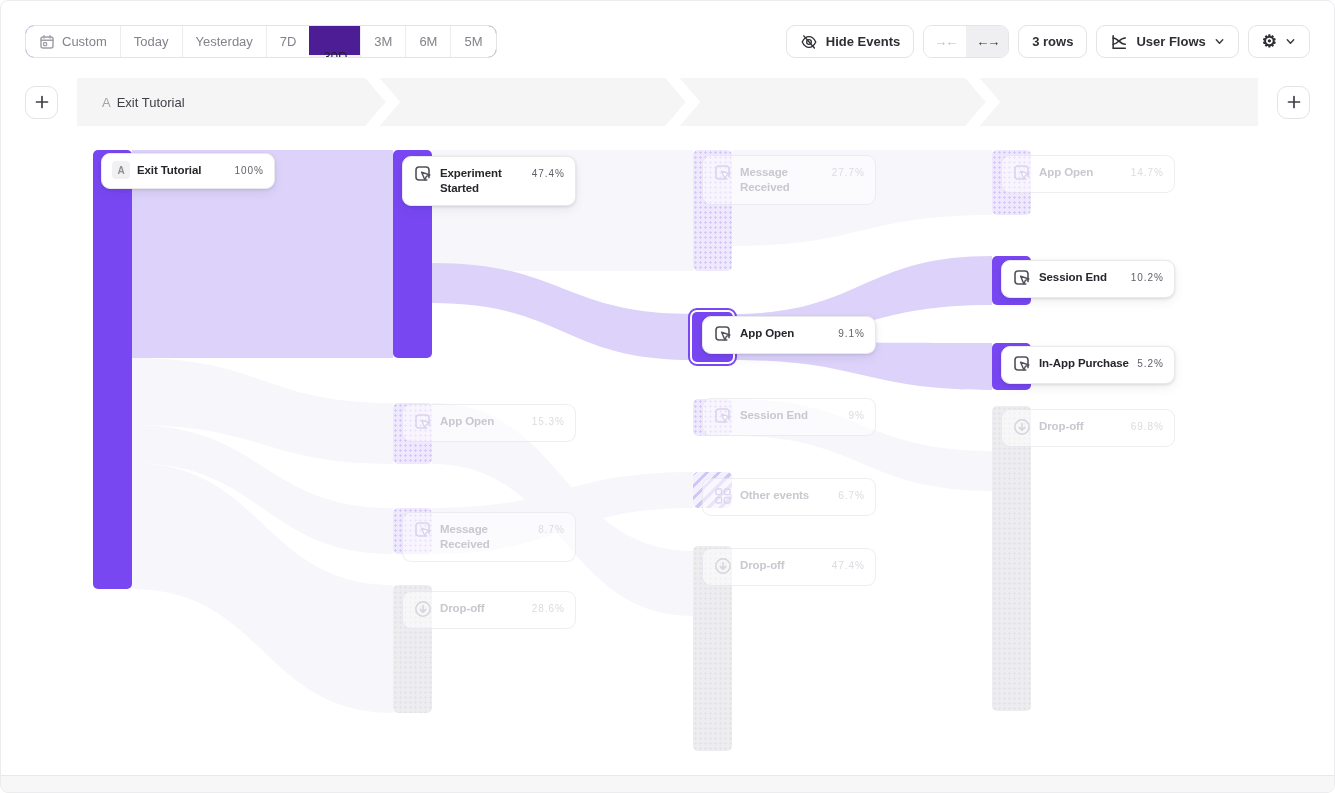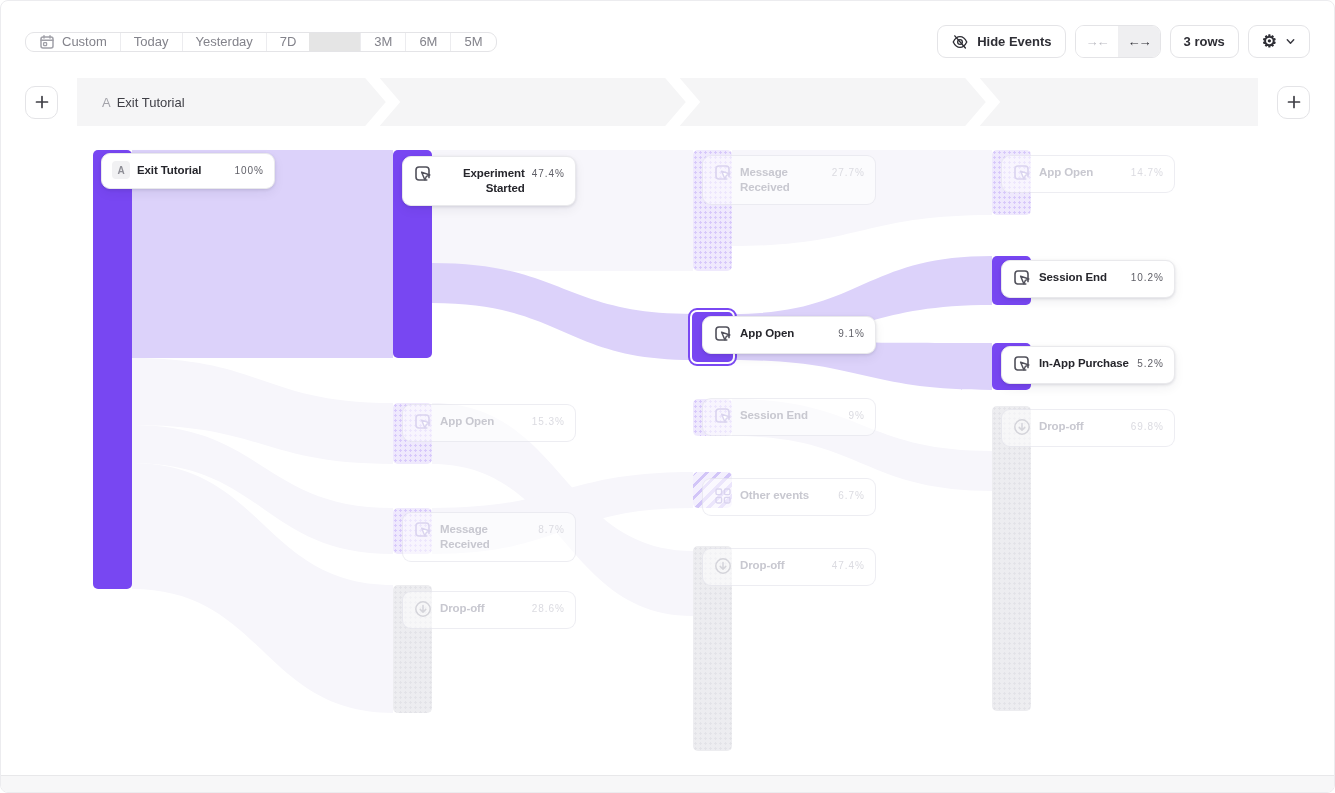--- a/index.html
+++ b/index.html
@@ -4,21 +4,21 @@
 <style>
   html,body{margin:0;padding:0;background:#fff;}
   *{box-sizing:border-box;}
   .app{
     position:relative;width:1335px;height:793px;background:#fff;
     font-family:"Liberation Sans",sans-serif;overflow:hidden;
     border:1px solid #ECECEF;border-radius:8px;
   }
   
   .toolbar{position:absolute;left:24px;right:24px;top:24px;height:33px;display:flex;justify-content:space-between;align-items:center;}
-  .seg-group{display:flex;align-items:stretch;height:20px;border:1px solid #E4E4E7;border-radius:9px;background:#e5e5e5;overflow:hidden;}
+  .seg-group{display:flex;align-items:stretch;height:33px;border:1px solid #E4E4E7;border-radius:9px;background:#4c1d95;overflow:hidden;}
   .seg{display:flex;align-items:center;gap:7px;padding:0 13px;font-size:13px;color:#83838B;cursor:pointer;border-left:1px solid #ECECEF;background:#fff;white-space:nowrap;}
   .seg:first-child{border-left:none;}
   .seg.selected{background:#F1F1F3;color:#1F1F25;font-weight:400;margin-top:29px;}
   .tb-right{display:flex;align-items:center;gap:9px;}
   .btn{display:flex;align-items:center;gap:8px;height:33px;padding:0 13px;border:1px solid #E4E4E7;border-radius:9px;background:#fff;font-size:13px;font-weight:700;color:#2E2E35;cursor:pointer;white-space:nowrap;}
   .arrow-seg{display:flex;height:33px;border:1px solid #E4E4E7;border-radius:9px;overflow:hidden;}
   .arrow-seg .aseg{display:flex;align-items:center;padding:0 10px;font-size:13px;letter-spacing:-2px;cursor:pointer;}
   .aseg.dim{color:#BCBCC3;background:#fff;}
   .aseg.on{color:#2E2E35;background:#EFEFF1;font-weight:700;}
   .icon{display:inline-flex;align-items:center;justify-content:center;}
@@ -135,20 +135,35 @@
           </div>
         <div class="aseg on">
             <span>←→</span>
           </div>
       </div>
 
       <div class="btn">
         <span>3 rows</span>
       </div>
 
+      <div class="btn">
+        <span class="icon">
+          <svg width="18" height="18" viewBox="0 0 20 20">
+              <path d="M3.5 3 V17 H17" fill="none" stroke="#2E2E35" stroke-width="1.7" stroke-linecap="round"></path>
+              <path d="M3.5 12.5 C9 12.5 10.5 5.5 17 5.5" fill="none" stroke="#2E2E35" stroke-width="1.7" stroke-linecap="round"></path>
+              <path d="M3.5 5.5 C9 5.5 10.5 12.5 17 12.5" fill="none" stroke="#2E2E35" stroke-width="1.7" stroke-linecap="round"></path>
+            </svg>
+        </span>
+        <span>User Flows</span>
+        <span class="icon">
+          <svg width="11" height="11" viewBox="0 0 12 12">
+              <path d="M2.5 4.2 L6 7.8 L9.5 4.2" fill="none" stroke="#3A3A42" stroke-width="1.6" stroke-linecap="round" stroke-linejoin="round"></path>
+            </svg>
+        </span>
+      </div>
 
       <div class="btn">
         <span class="gear-glyph">⚙</span>
         <span class="icon">
           <svg width="11" height="11" viewBox="0 0 12 12">
               <path d="M2.5 4.2 L6 7.8 L9.5 4.2" fill="none" stroke="#3A3A42" stroke-width="1.6" stroke-linecap="round" stroke-linejoin="round"></path>
             </svg>
         </span>
       </div>
     </div>
@@ -212,21 +227,21 @@
     <div class="bar bar-solid" style="left:991px;top:255px;height:49px;"></div>
     <div class="bar bar-solid" style="left:991px;top:342px;height:47px;"></div>
     <div class="bar bar-gray" style="left:991px;top:405px;height:305px;"></div>
 
     <div class="card one" style="left:100px;top:152px;">
       <span class="badge">A</span>
       <span class="card-label">Exit Tutorial</span>
       <span class="card-pct">100%</span>
     </div>
 
-    <div class="card" style="left:401px;top:155px;text-align:right;">
+    <div class="card" style="left:401px;top:155px;">
       <span class="evt-icon"><svg viewBox="0 0 20 20">
             <use href="#i-event"></use>
           </svg></span>
       <span class="card-label">Experiment Started</span>
       <span class="card-pct">47.4%</span>
     </div>
 
     <div class="card one faded" style="left:401px;top:403px;">
       <span class="evt-icon"><svg viewBox="0 0 20 20">
             <use href="#i-event"></use>

